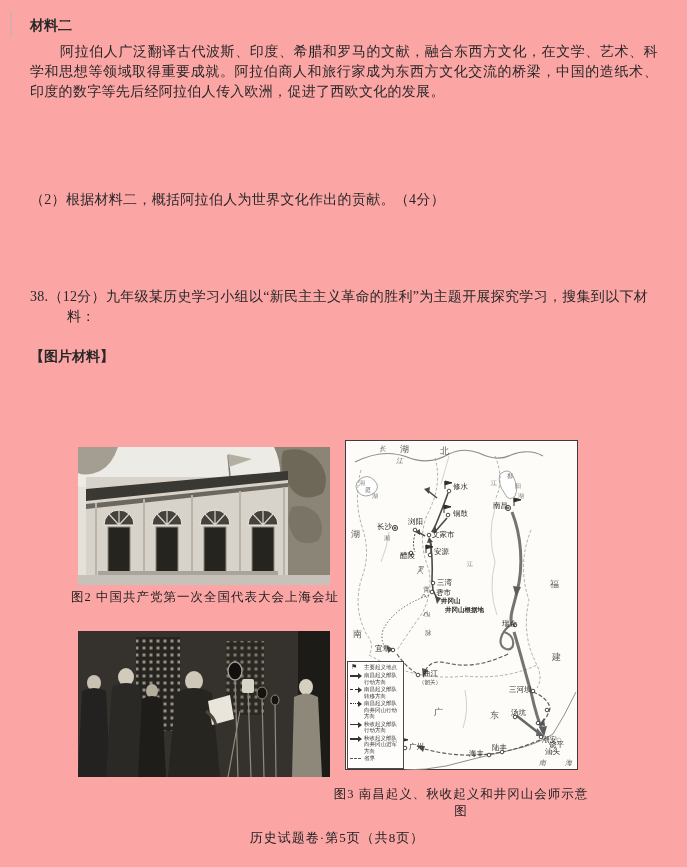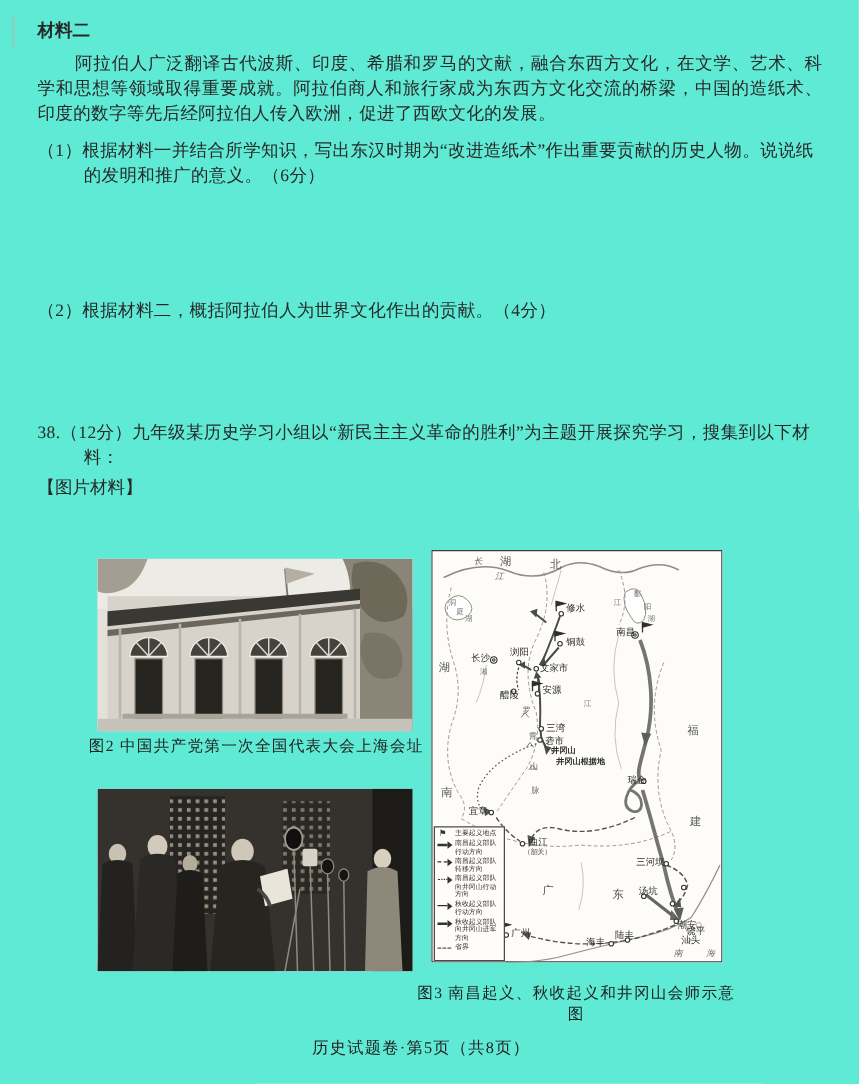--- a/index.html
+++ b/index.html
@@ -3,32 +3,32 @@
 <meta charset="utf-8">
 <style>
   html,body{margin:0;padding:0;}
   body{
     width:687px;height:867px;
     background:#e8e6e2;
     font-family:"Liberation Serif","DejaVu Serif",serif;
   }
   .page{
     position:relative;width:687px;height:867px;
-    background:#5eead4;color:#262626;overflow:hidden;
+    background:#fca5a5;color:#262626;overflow:hidden;
   }
   .scan-mark{position:absolute;left:10px;top:12px;width:2px;height:26px;background:#b9b6b0;opacity:.5;}
   
   .textblock{position:absolute;left:30px;top:16px;width:628px;font-size:14px;line-height:20px;color:#282828;}
   .m2-heading{font-weight:700;}
   .m2-para{margin-top:6px;text-indent:2.15em;text-align:justify;letter-spacing:.3px;}
   .m2-source{margin-top:2px;text-align:right;letter-spacing:.3px;}
   .q1{margin-top:10px;padding-left:37px;text-indent:-37px;letter-spacing:.3px;}
   .q2{margin-top:88px;letter-spacing:.3px;}
   .q27{margin-top:77px;padding-left:37px;text-indent:-37px;letter-spacing:.3px;}
-  .pic-label{margin-top:4px;font-weight:400;}
+  .pic-label{margin-top:20px;font-weight:700;}
   
   .photo{position:absolute;background:#ddd;box-shadow:0 0 0 1px #9a978f inset;}
   #photo1{left:78px;top:447px;width:252px;height:138px;}
   #photo2{left:78px;top:631px;width:252px;height:146px;}
   .caption{position:absolute;font-size:12.5px;color:#1f1f1f;text-align:center;letter-spacing:1px;}
   #cap2{left:50px;top:589px;width:310px;}
   #cap4{left:50px;top:786px;width:310px;}
   #cap3{left:330px;top:786px;width:262px;}
   .footer{position:absolute;left:0;top:829px;width:674px;text-align:center;font-size:13px;letter-spacing:1px;color:#222;}
   
@@ -66,21 +66,20 @@
 </style>
 </head>
 <body>
 
 <div class="page">
   <div class="scan-mark"></div>
 
   <div class="textblock">
     <div class="m2-heading">材料二</div>
     <div class="m2-para">阿拉伯人广泛翻译古代波斯、印度、希腊和罗马的文献，融合东西方文化，在文学、艺术、科学和思想等领域取得重要成就。阿拉伯商人和旅行家成为东西方文化交流的桥梁，中国的造纸术、印度的数字等先后经阿拉伯人传入欧洲，促进了西欧文化的发展。</div>
-    <div class="q1">（1）根据材料一并结合所学知识，写出东汉时期为“改进造纸术”作出重要贡献的历史人物。说说纸的发明和推广的意义。（6分）</div>
     <div class="q2">（2）根据材料二，概括阿拉伯人为世界文化作出的贡献。（4分）</div>
     <div class="q27">38.（12分）九年级某历史学习小组以“新民主主义革命的胜利”为主题开展探究学习，搜集到以下材料：</div>
     <div class="pic-label">【图片材料】</div>
   </div>
 
   <div class="photo" id="photo1">
     <svg width="252" height="138" viewBox="0 0 252 138">
       <rect width="252" height="138" fill="#e4e1da"></rect>
       <rect x="0" y="0" width="252" height="40" fill="#edebe5"></rect>
 

